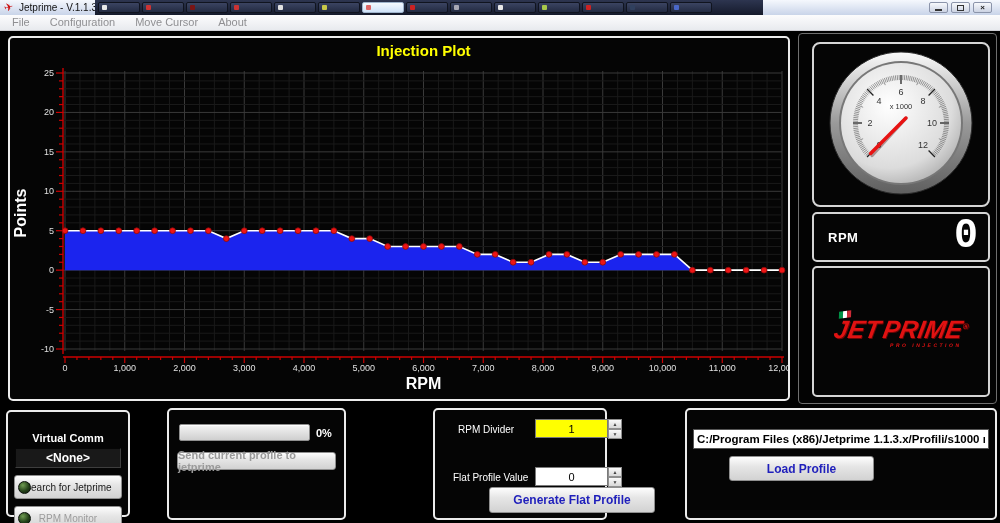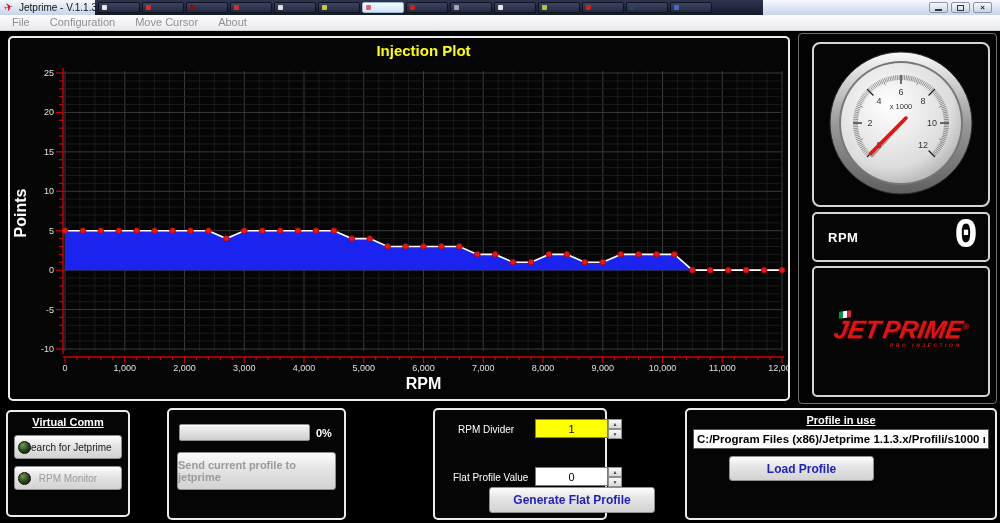--- a/index.html
+++ b/index.html
@@ -47,37 +47,37 @@
   .logo-row{font-weight:900;font-style:italic;font-size:25px;color:#e01212;letter-spacing:0px;
     text-shadow:1px 1px 0 #6a0606;line-height:24px;white-space:nowrap;}
   .logo-prime{margin-left:3px;}
   .logo-reg{font-size:8px;vertical-align:super;font-style:normal;}
   .logo-tag{font-size:5px;letter-spacing:2.5px;color:#e01212;font-weight:bold;text-align:right;margin-top:1px;margin-right:4px;}
   .logo-flag{position:absolute;left:2px;top:-4px;width:12px;height:7px;display:flex;transform:rotate(-8deg);}
   .logo-flag span{flex:1;}
 
   
   .vc-panel{left:6px;top:410px;width:124px;height:107px;}
-  .panel-title{color:#fff;font-weight:bold;font-size:11px;text-align:center;margin-top:4px;text-decoration:underline;}
+  .panel-title{color:#fff;font-weight:bold;font-size:11px;text-align:center;margin-top:20px;}
   .none-box{margin:4px 7px 0;height:20px;background:#191919;border:1px solid;
     border-color:#060606 #3e3e3e #3e3e3e #060606;color:#fff;font-weight:bold;font-size:12px;
     display:flex;align-items:center;justify-content:center;}
   .btn{background:linear-gradient(#fdfdfd,#e6e6e6 40%,#d2d2d2);border:1px solid #8f8f8f;border-radius:3px;
     display:flex;align-items:center;justify-content:center;font-weight:bold;margin-left:36px;}
   .led-btn{position:relative;margin:7px 6px 0;height:24px;font-weight:normal;font-size:10px;color:#1a1a1a;}
   .led-btn.disabled{color:#9c9c9c;}
   .led{position:absolute;left:3px;top:5px;width:13px;height:13px;border-radius:50%;
     background:radial-gradient(circle at 35% 30%,#6f9c52,#25421a 55%,#0b1707);border:1px solid #0a120a;}
 
   .tx-panel{left:167px;top:408px;width:179px;height:112px;}
   .prog-row{display:flex;align-items:center;gap:6px;margin:14px 8px 0 10px;}
   .prog-track{width:131px;height:17px;background:linear-gradient(#f4f4f4,#cfcfcf);
     border:1px solid #8f8f8f;border-radius:2px;box-shadow:inset 0 1px 1px #fff;}
   .prog-label{color:#fff;font-weight:bold;font-size:11px;}
-  .tx-btn{margin:11px 8px 0;height:38px;font-size:11px;color:#9a9a9a;}
+  .tx-btn{margin:11px 8px 0;height:18px;font-size:11px;color:#9a9a9a;}
 
   .div-panel{left:433px;top:408px;width:174px;height:112px;}
   .fld-label{position:absolute;color:#fff;font-size:10px;}
   .spin{position:absolute;width:73px;height:19px;border:1px solid #7a7a7a;text-align:center;
     font-size:11px;color:#000;padding:0;}
   .spin-btns{position:absolute;width:14px;height:19px;display:flex;flex-direction:column;}
   .spin-btns div{flex:1;background:linear-gradient(#fafafa,#d8d8d8);border:1px solid #8f8f8f;
     font-size:5px;line-height:8px;color:#444;text-align:center;}
   .gen-btn{position:absolute;left:18px;top:77px;width:166px;height:26px;font-size:12px;color:#1f1fbb;}
 
@@ -578,20 +578,21 @@
           <span style="background:#fff"></span>
           <span style="background:#ce2b37"></span>
       </div>
       <div class="logo-row"><span>JET</span><span class="logo-prime">PRIME</span><span class="logo-reg">®</span></div>
       <div class="logo-tag">PRO INJECTION</div>
     </div>
   </div>
 
   <div class="panel vc-panel">
     <div class="panel-title">Virtual Comm</div>
+    <div class="none-box">&lt;None&gt;</div>
     <div class="btn led-btn">
       <span class="led"></span>
       <span>Search for Jetprime</span>
     </div>
     <div class="btn led-btn disabled">
       <span class="led"></span>
       <span>RPM Monitor</span>
     </div>
   </div>
 

